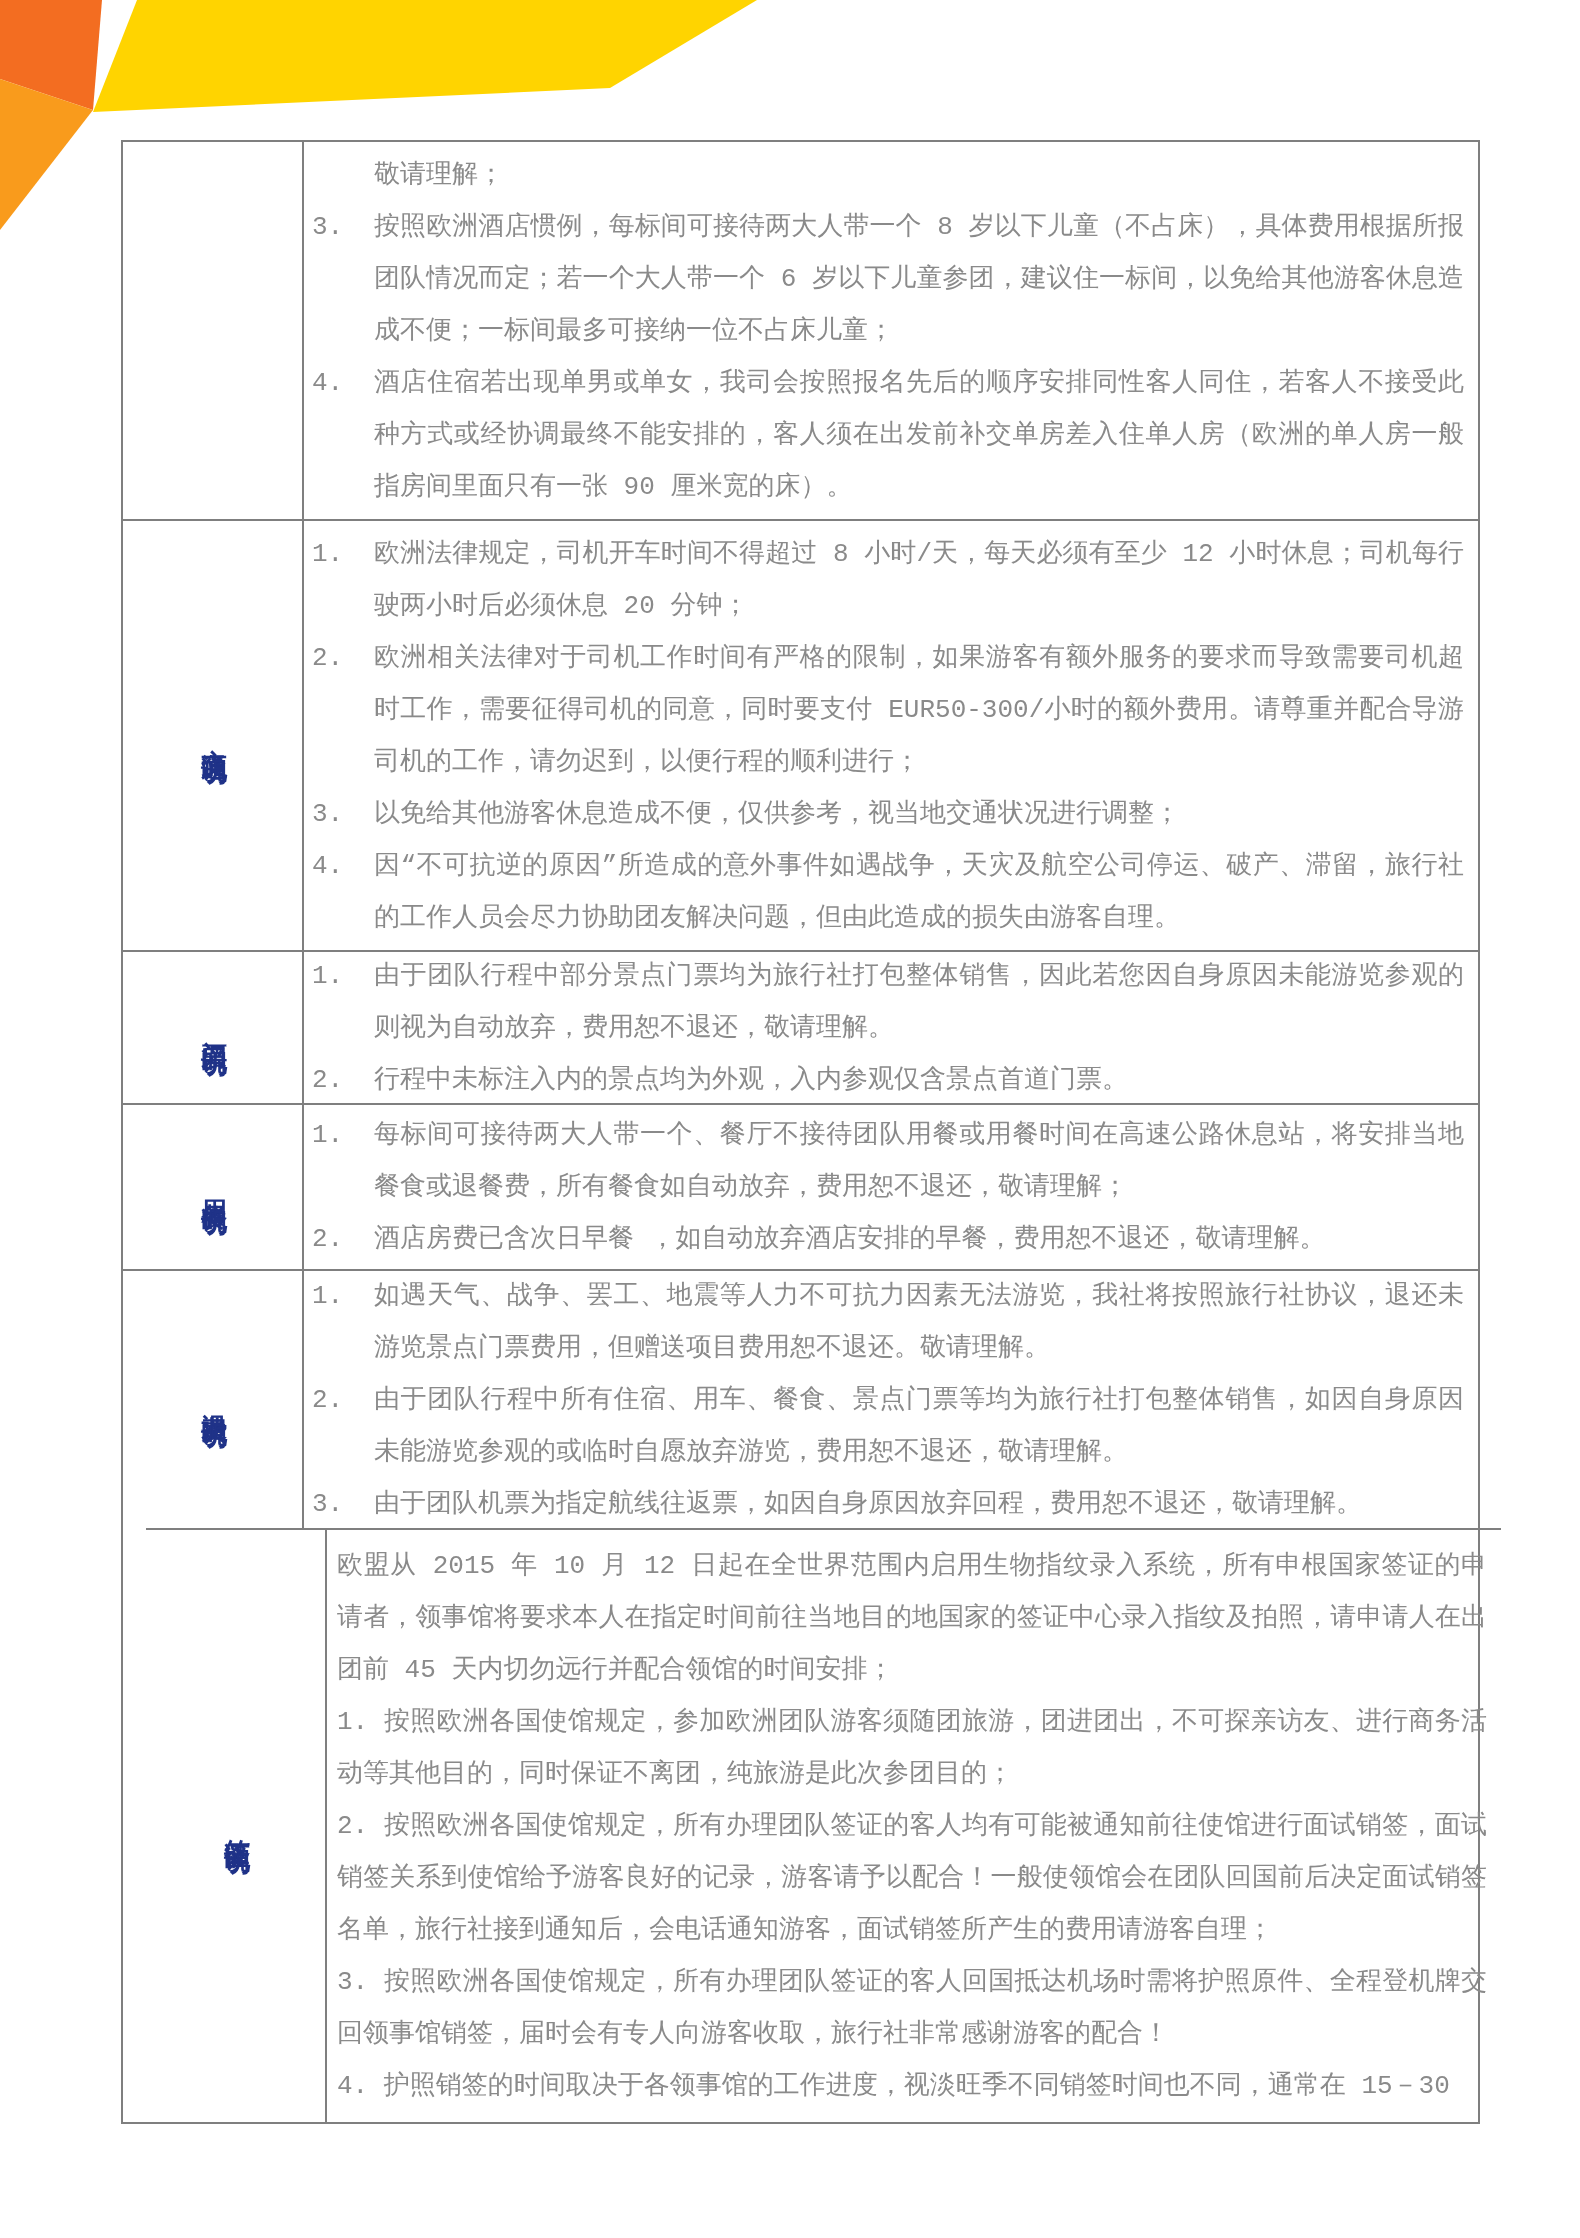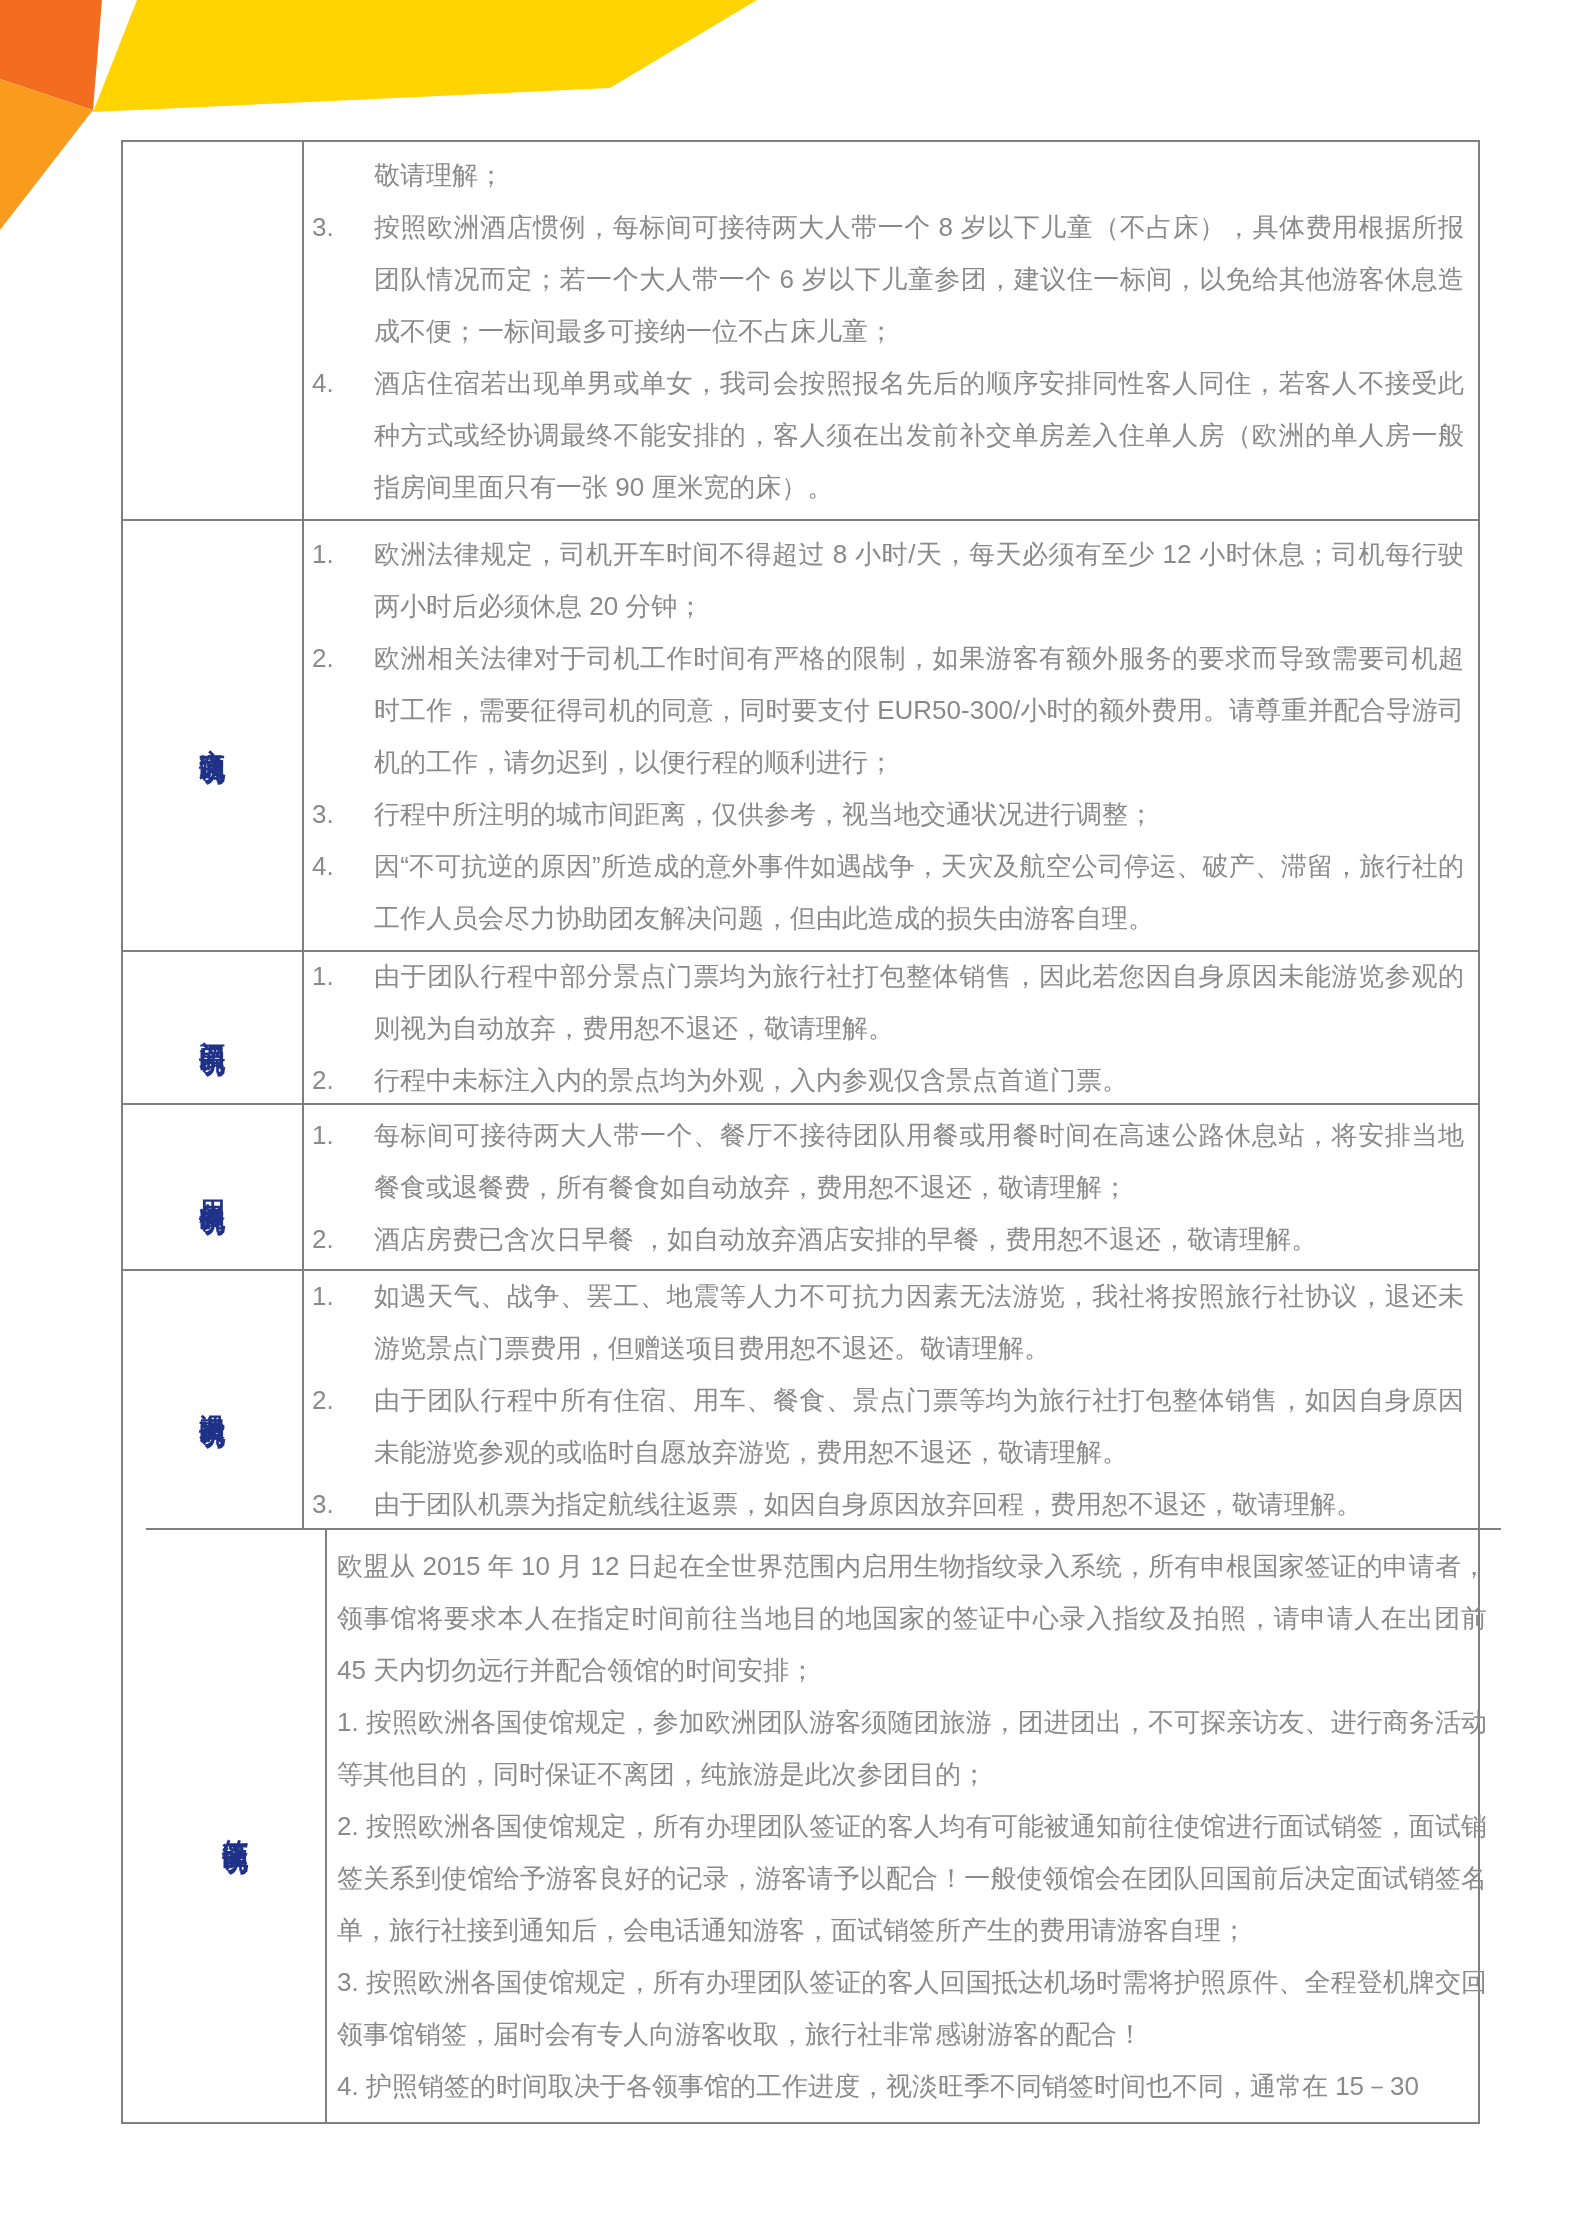--- a/index.html
+++ b/index.html
@@ -2,21 +2,21 @@
 <html><head>
 <meta charset="utf-8">
 <style>
   * { margin:0; padding:0; box-sizing:border-box; }
   html,body { background:#ffffff; }
   .page {
     position:relative;
     width:1580px; height:2238px;
     background:#ffffff;
     overflow:hidden;
-    font-family:Liberation Sans, sans-serif;
+    font-family:Liberation Mono, monospace;
   }
   .deco { position:absolute; left:0; top:0; display:block; }
   .tbl {
     position:absolute; left:121px; top:140px; width:1359px;
     border:2px solid #7f7f7f;
   }
   .row { display:flex; width:100%; overflow:hidden; }
   .row + .row { border-top:2px solid #7f7f7f; }
   .row:nth-child(1){ height:377px; }
   .row:nth-child(2){ height:431px; }
@@ -92,21 +92,21 @@
           <div class="item">
             <div class="item-num">1.</div>
             <div class="item-text">欧洲法律规定，司机开车时间不得超过 8 小时/天，每天必须有至少 12 小时休息；司机每行驶两小时后必须休息 20 分钟；</div>
           </div>
           <div class="item">
             <div class="item-num">2.</div>
             <div class="item-text">欧洲相关法律对于司机工作时间有严格的限制，如果游客有额外服务的要求而导致需要司机超时工作，需要征得司机的同意，同时要支付 EUR50-300/小时的额外费用。请尊重并配合导游司机的工作，请勿迟到，以便行程的顺利进行；</div>
           </div>
           <div class="item">
             <div class="item-num">3.</div>
-            <div class="item-text">行程中所注明的城市间距离，仅供参考，视当地交通状况进行调整；</div>
+            <div class="item-text">以免给其他游客休息造成不便，仅供参考，视当地交通状况进行调整；</div>
           </div>
           <div class="item">
             <div class="item-num">4.</div>
             <div class="item-text">因“不可抗逆的原因”所造成的意外事件如遇战争，天灾及航空公司停运、破产、滞留，旅行社的工作人员会尽力协助团友解决问题，但由此造成的损失由游客自理。</div>
           </div>
         </div>
       </div>
       <div class="row">
         <div class="label-cell">
           <div class="label-text">门票说明</div>

